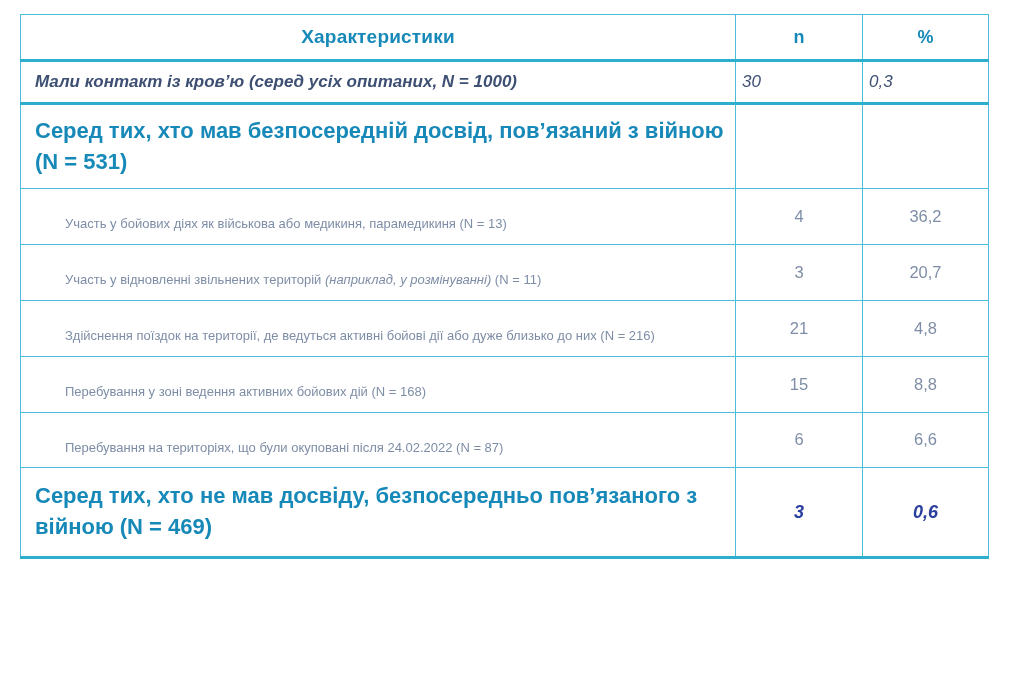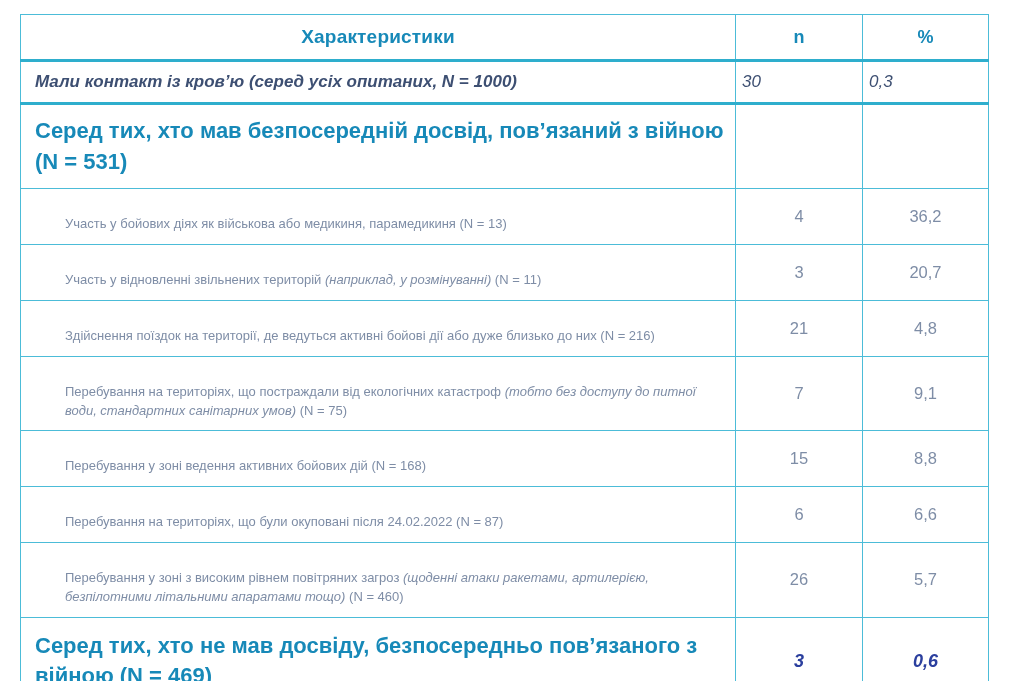--- a/index.html
+++ b/index.html
@@ -158,38 +158,28 @@
             <td class="cell-label"><span>Участь у відновленні звільнених територій </span><i>(наприклад, у розмінуванні)</i><span> (N = 11)</span></td>
             <td class="cell-num">3</td>
             <td class="cell-num">20,7</td>
           </tr>
           <tr class="row-data">
             <td class="cell-label"><span>Здійснення поїздок на території, де ведуться активні бойові дії або дуже близько до них (N = 216)</span></td>
             <td class="cell-num">21</td>
             <td class="cell-num">4,8</td>
           </tr>
           <tr class="row-data">
-            <td class="cell-label"><span>Перебування на територіях, що постраждали від екологічних катастроф </span><i>(тобто без доступу до питної води, стандартних санітарних умов)</i><span> (N = 75)</span></td>
-            <td class="cell-num">7</td>
-            <td class="cell-num">9,1</td>
-          </tr>
-          <tr class="row-data">
             <td class="cell-label"><span>Перебування у зоні ведення активних бойових дій (N = 168)</span></td>
             <td class="cell-num">15</td>
             <td class="cell-num">8,8</td>
           </tr>
           <tr class="row-data">
             <td class="cell-label"><span>Перебування на територіях, що були окуповані після 24.02.2022 (N = 87)</span></td>
             <td class="cell-num">6</td>
             <td class="cell-num">6,6</td>
-          </tr>
-          <tr class="row-data">
-            <td class="cell-label"><span>Перебування у зоні з високим рівнем повітряних загроз </span><i>(щоденні атаки ракетами, артилерією, безпілотними літальними апаратами тощо)</i><span> (N = 460)</span></td>
-            <td class="cell-num">26</td>
-            <td class="cell-num">5,7</td>
           </tr>
           <tr class="row-section row-final">
             <td class="cell-label">Серед тих, хто не мав досвіду, безпосередньо пов’язаного з війною (N = 469)</td>
             <td class="cell-num">3</td>
             <td class="cell-num">0,6</td>
           </tr>
         </tbody>
     </table>
   </div>
 </div>

